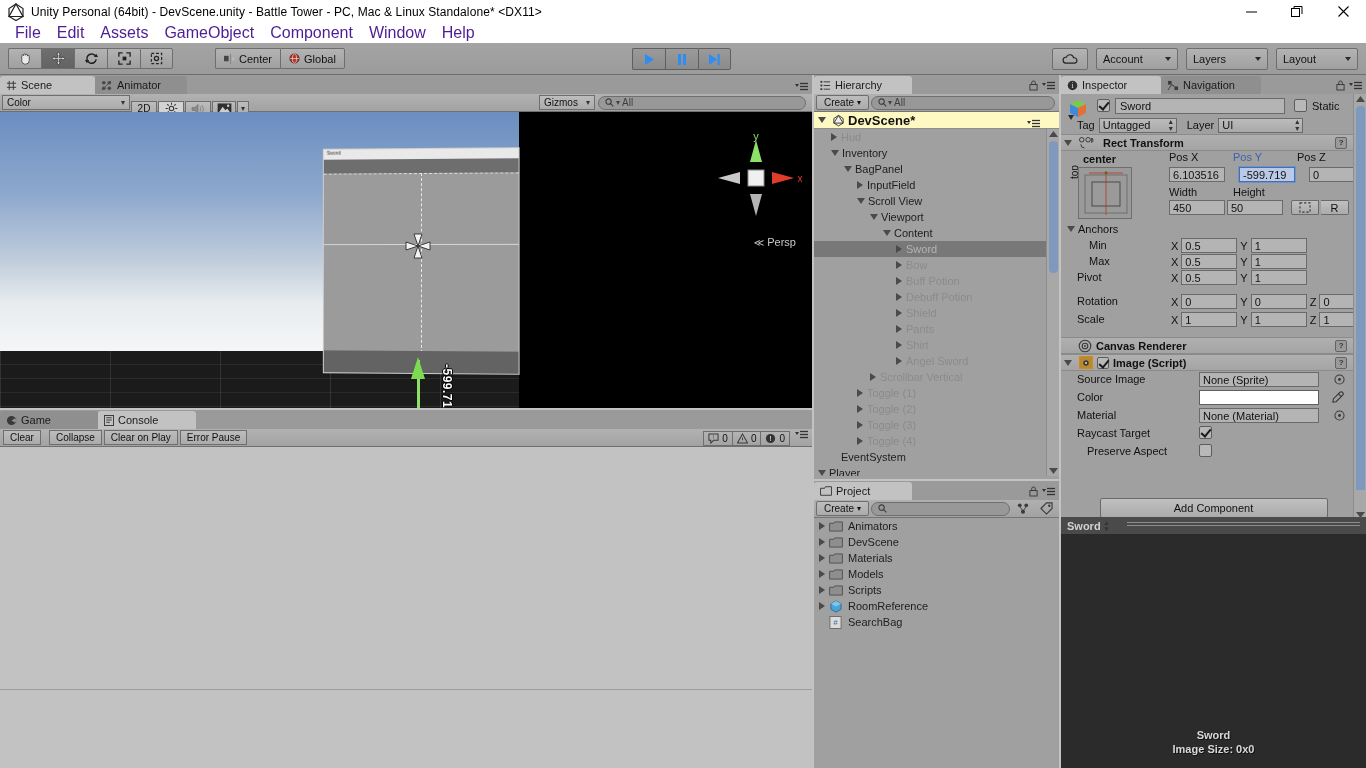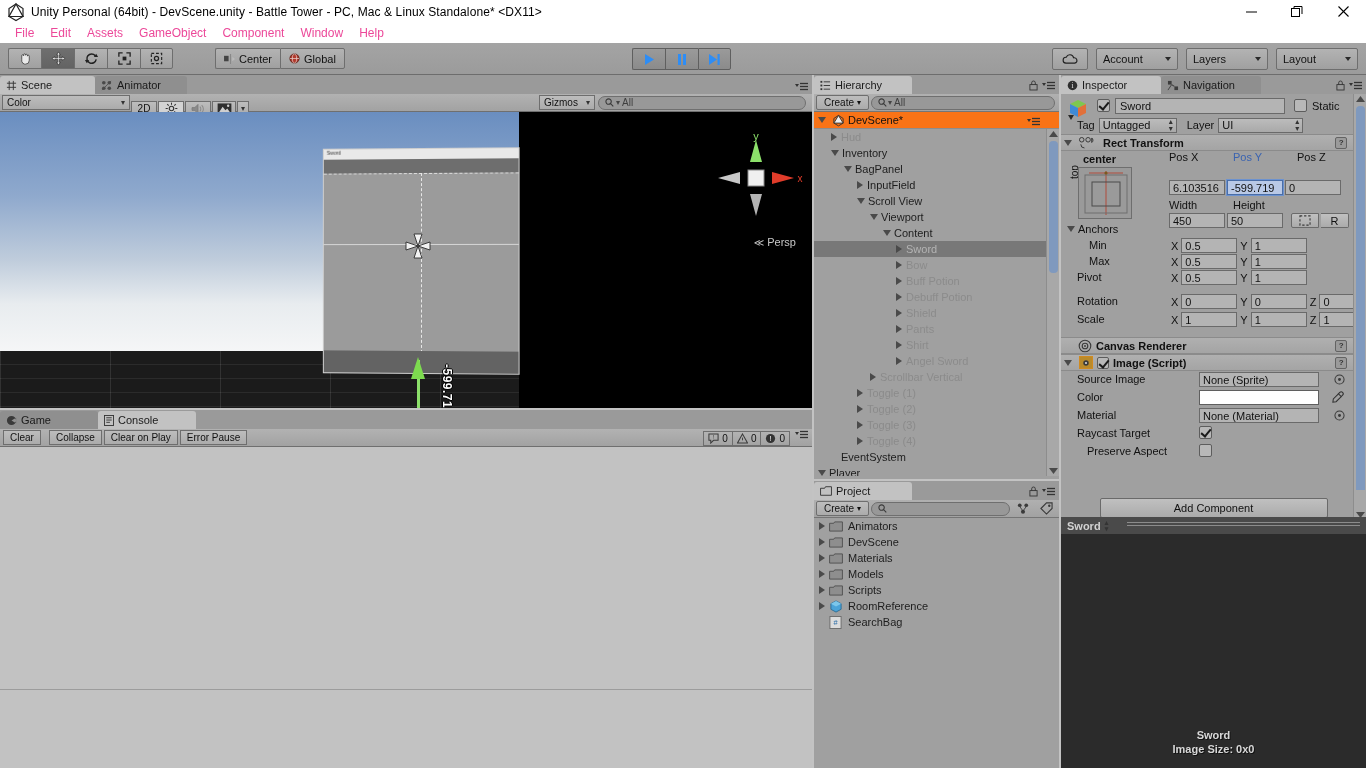--- a/index.html
+++ b/index.html
@@ -22,21 +22,21 @@
   .title-icon { width: 22px; height: 22px; margin-left: 5px; position: relative; }
   .title-text { font-size: 12px; color: #000; margin-left: 4px; letter-spacing: 0.1px;}
   .win-buttons { position:absolute; right:0; top:0; height:23px; display:flex; }
   .win-btn { width: 46px; height: 23px; display:flex; align-items:center; justify-content:center; font-size:12px; color:#000; }
 
   
   .menubar {
     position:absolute; left:0; top:23px; width:1366px; height:20px;
     background:#ffffff; display:flex; align-items:center; padding-left:7px;
   }
-  .menu-item { font-size:12px; color:#ec4899; padding: 2px 8px; }
+  .menu-item { font-size:16px; color:#4c1d95; padding: 2px 8px; }
 
   
   .toolbar {
     position:absolute; left:0; top:43px; width:1366px; height:32px;
     background: linear-gradient(#a4a4a4, #9b9b9b);
     border-bottom:1px solid #6d6d6d;
     display:flex; align-items:center;
   }
   .tool-group { display:flex; margin-left:8px; }
   .tool-btn {
@@ -201,22 +201,22 @@
     font-size:10px; color:#111;
   }
   .count-cell:last-child { border-right:1px solid #6e6e6e; }
   .console-list { background:#c2c2c2; height:321px; position:relative; }
   .console-sep { position:absolute; left:0; top:242px; width:100%; height:1px; background:#9c9c9c; }
 
   
   #hierarchy-panel { left:814px; top:75px; width:245px; height:404px; }
   .hier-list { background:#a0a0a0; height:347px; overflow:hidden; position:relative; }
   .scene-root {
-    height:17px; background:#f97316; border-bottom:1px solid #8d8d8d;
-    display:flex; align-items:center; font-size:11px; font-weight:normal; color:#111; padding-left:4px; gap:3px;
+    height:17px; background:#fef9c3; border-bottom:1px solid #8d8d8d;
+    display:flex; align-items:center; font-size:13px; font-weight:bold; color:#111; padding-left:4px; gap:3px;
     position:relative;
   }
   .hrow { height:16px; display:flex; align-items:center; font-size:11px; color:#1d1d1d; }
   .hrow.selected { background:#787878; }
   .hrow.inactive { color:#8b8b8b; }
   .hrow.selected.inactive { color:#b4b4b4; }
   .tri { width:0;height:0;border-top:4px solid transparent;border-bottom:4px solid transparent;border-left:6px solid #4a4a4a; margin-right:4px; flex:none;}
   .tri.open { border-left:4px solid transparent;border-right:4px solid transparent;border-top:6px solid #4a4a4a; border-bottom:none; margin-right:3px;}
   .tri.hidden { visibility:hidden; }
   .vscroll {
@@ -1001,21 +1001,21 @@
             <circle cx="27" cy="5" r="1.6" fill="#7a5a20"></circle>
           </svg>
         </div>
 
         <div style="position:absolute;left:108px;top:0">
           <div style="display:flex;gap:2px">
             <span class="prop-lbl" style="width:62px">Pos X</span>
             <span class="prop-lbl fld-lbl-blue" style="width:62px">Pos Y</span>
             <span class="prop-lbl" style="width:62px">Pos Z</span>
           </div>
-          <div style="display:flex;gap:2px;margin-top:17px">
+          <div style="display:flex;gap:14px;margin-top:4px">
             <div class="fld" style="width:56px">6.103516</div>
             <div class="fld focused" style="width:56px">-599.719</div>
             <div class="fld" style="width:56px">0</div>
           </div>
           <div style="display:flex;gap:2px;margin-top:4px">
             <span class="prop-lbl" style="width:62px">Width</span>
             <span class="prop-lbl" style="width:62px">Height</span>
           </div>
           <div style="display:flex;gap:2px;margin-top:2px;align-items:center">
             <div class="fld" style="width:56px">450</div>

